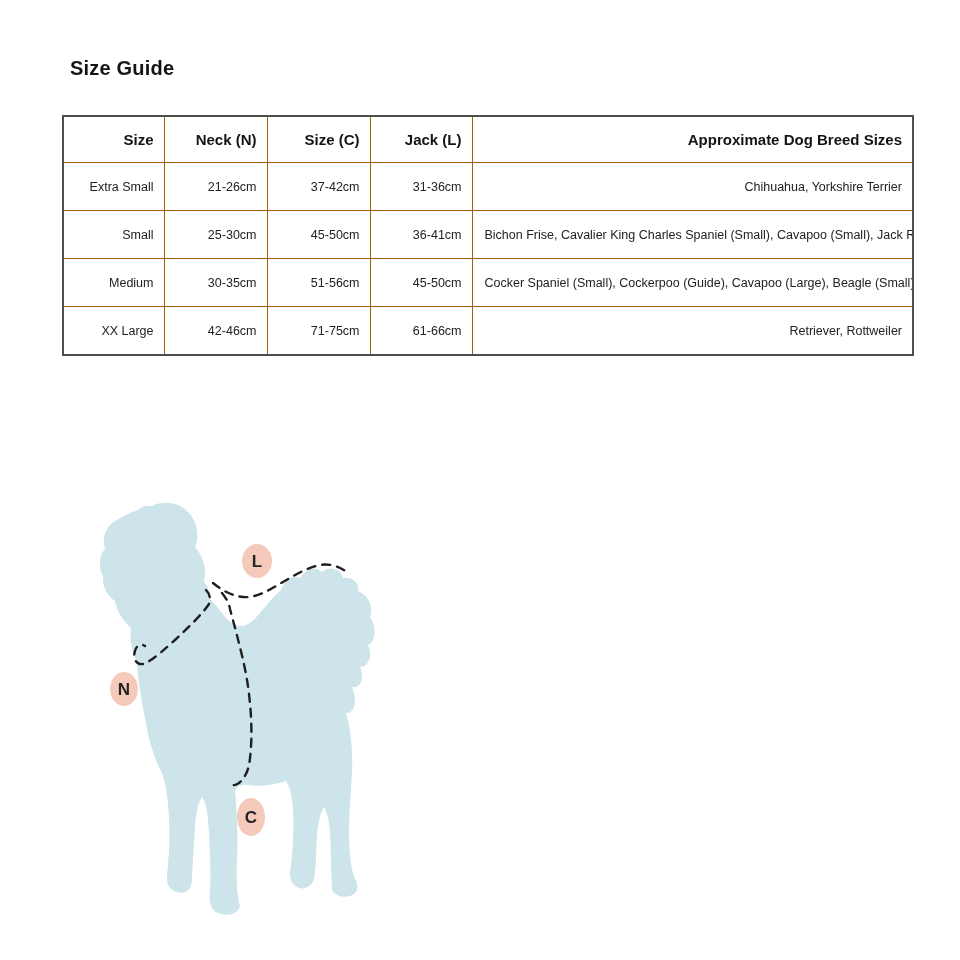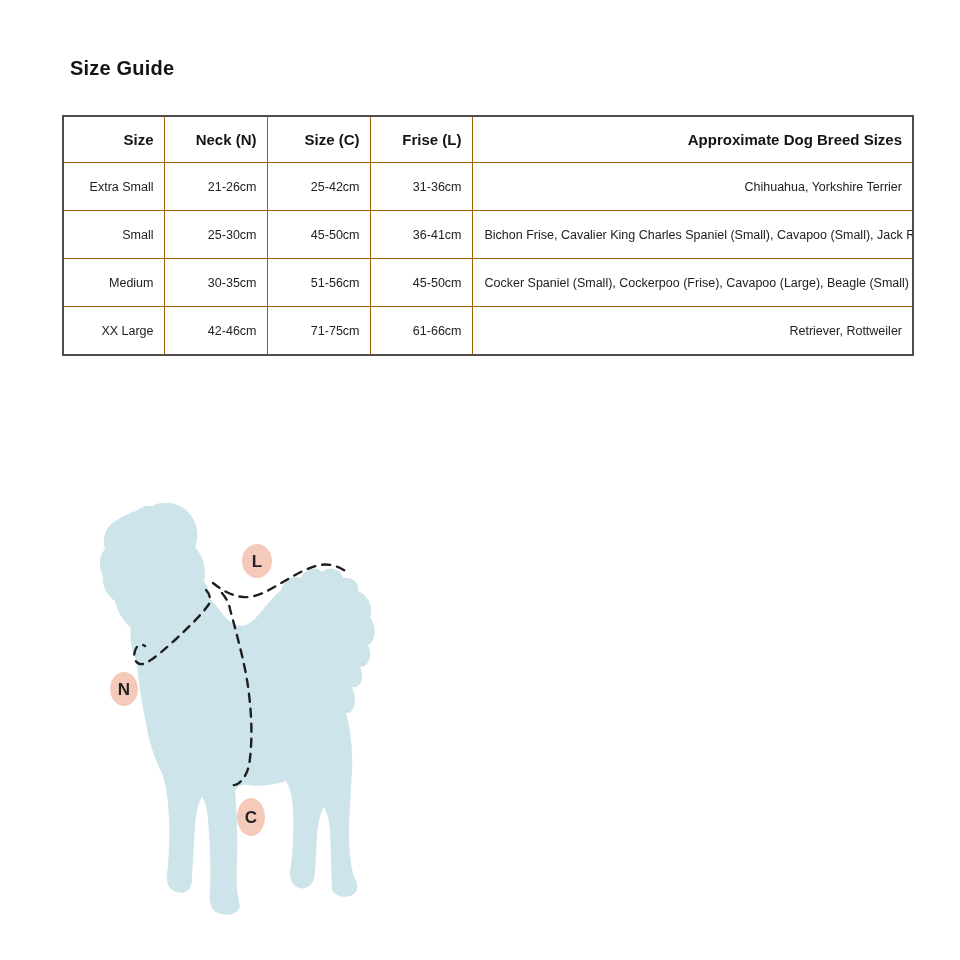--- a/index.html
+++ b/index.html
@@ -82,45 +82,45 @@
         <col class="col-neck">
         <col class="col-chest">
         <col class="col-len">
         <col class="col-breed">
     </colgroup>
     <thead>
       <tr>
         <th>Size</th>
         <th>Neck (N)</th>
         <th>Size (C)</th>
-        <th>Frise (L)</th>
+        <th>Jack (L)</th>
         <th>Approximate Dog Breed Sizes</th>
       </tr>
     </thead>
     <tbody>
       <tr>
         <td>Extra Small</td>
         <td>21-26cm</td>
-        <td>25-42cm</td>
+        <td>37-42cm</td>
         <td>31-36cm</td>
         <td>Chihuahua, Yorkshire Terrier</td>
       </tr>
       <tr>
         <td>Small</td>
         <td>25-30cm</td>
         <td>45-50cm</td>
         <td>36-41cm</td>
         <td>Bichon Frise, Cavalier King Charles Spaniel (Small), Cavapoo (Small), Jack Russel</td>
       </tr>
       <tr>
         <td>Medium</td>
         <td>30-35cm</td>
         <td>51-56cm</td>
         <td>45-50cm</td>
-        <td>Cocker Spaniel (Small), Cockerpoo (Frise), Cavapoo (Large), Beagle (Small)</td>
+        <td>Cocker Spaniel (Small), Cockerpoo (Guide), Cavapoo (Large), Beagle (Small)</td>
       </tr>
       <tr>
         <td>XX Large</td>
         <td>42-46cm</td>
         <td>71-75cm</td>
         <td>61-66cm</td>
         <td>Retriever, Rottweiler</td>
       </tr>
     </tbody>
   </table>

